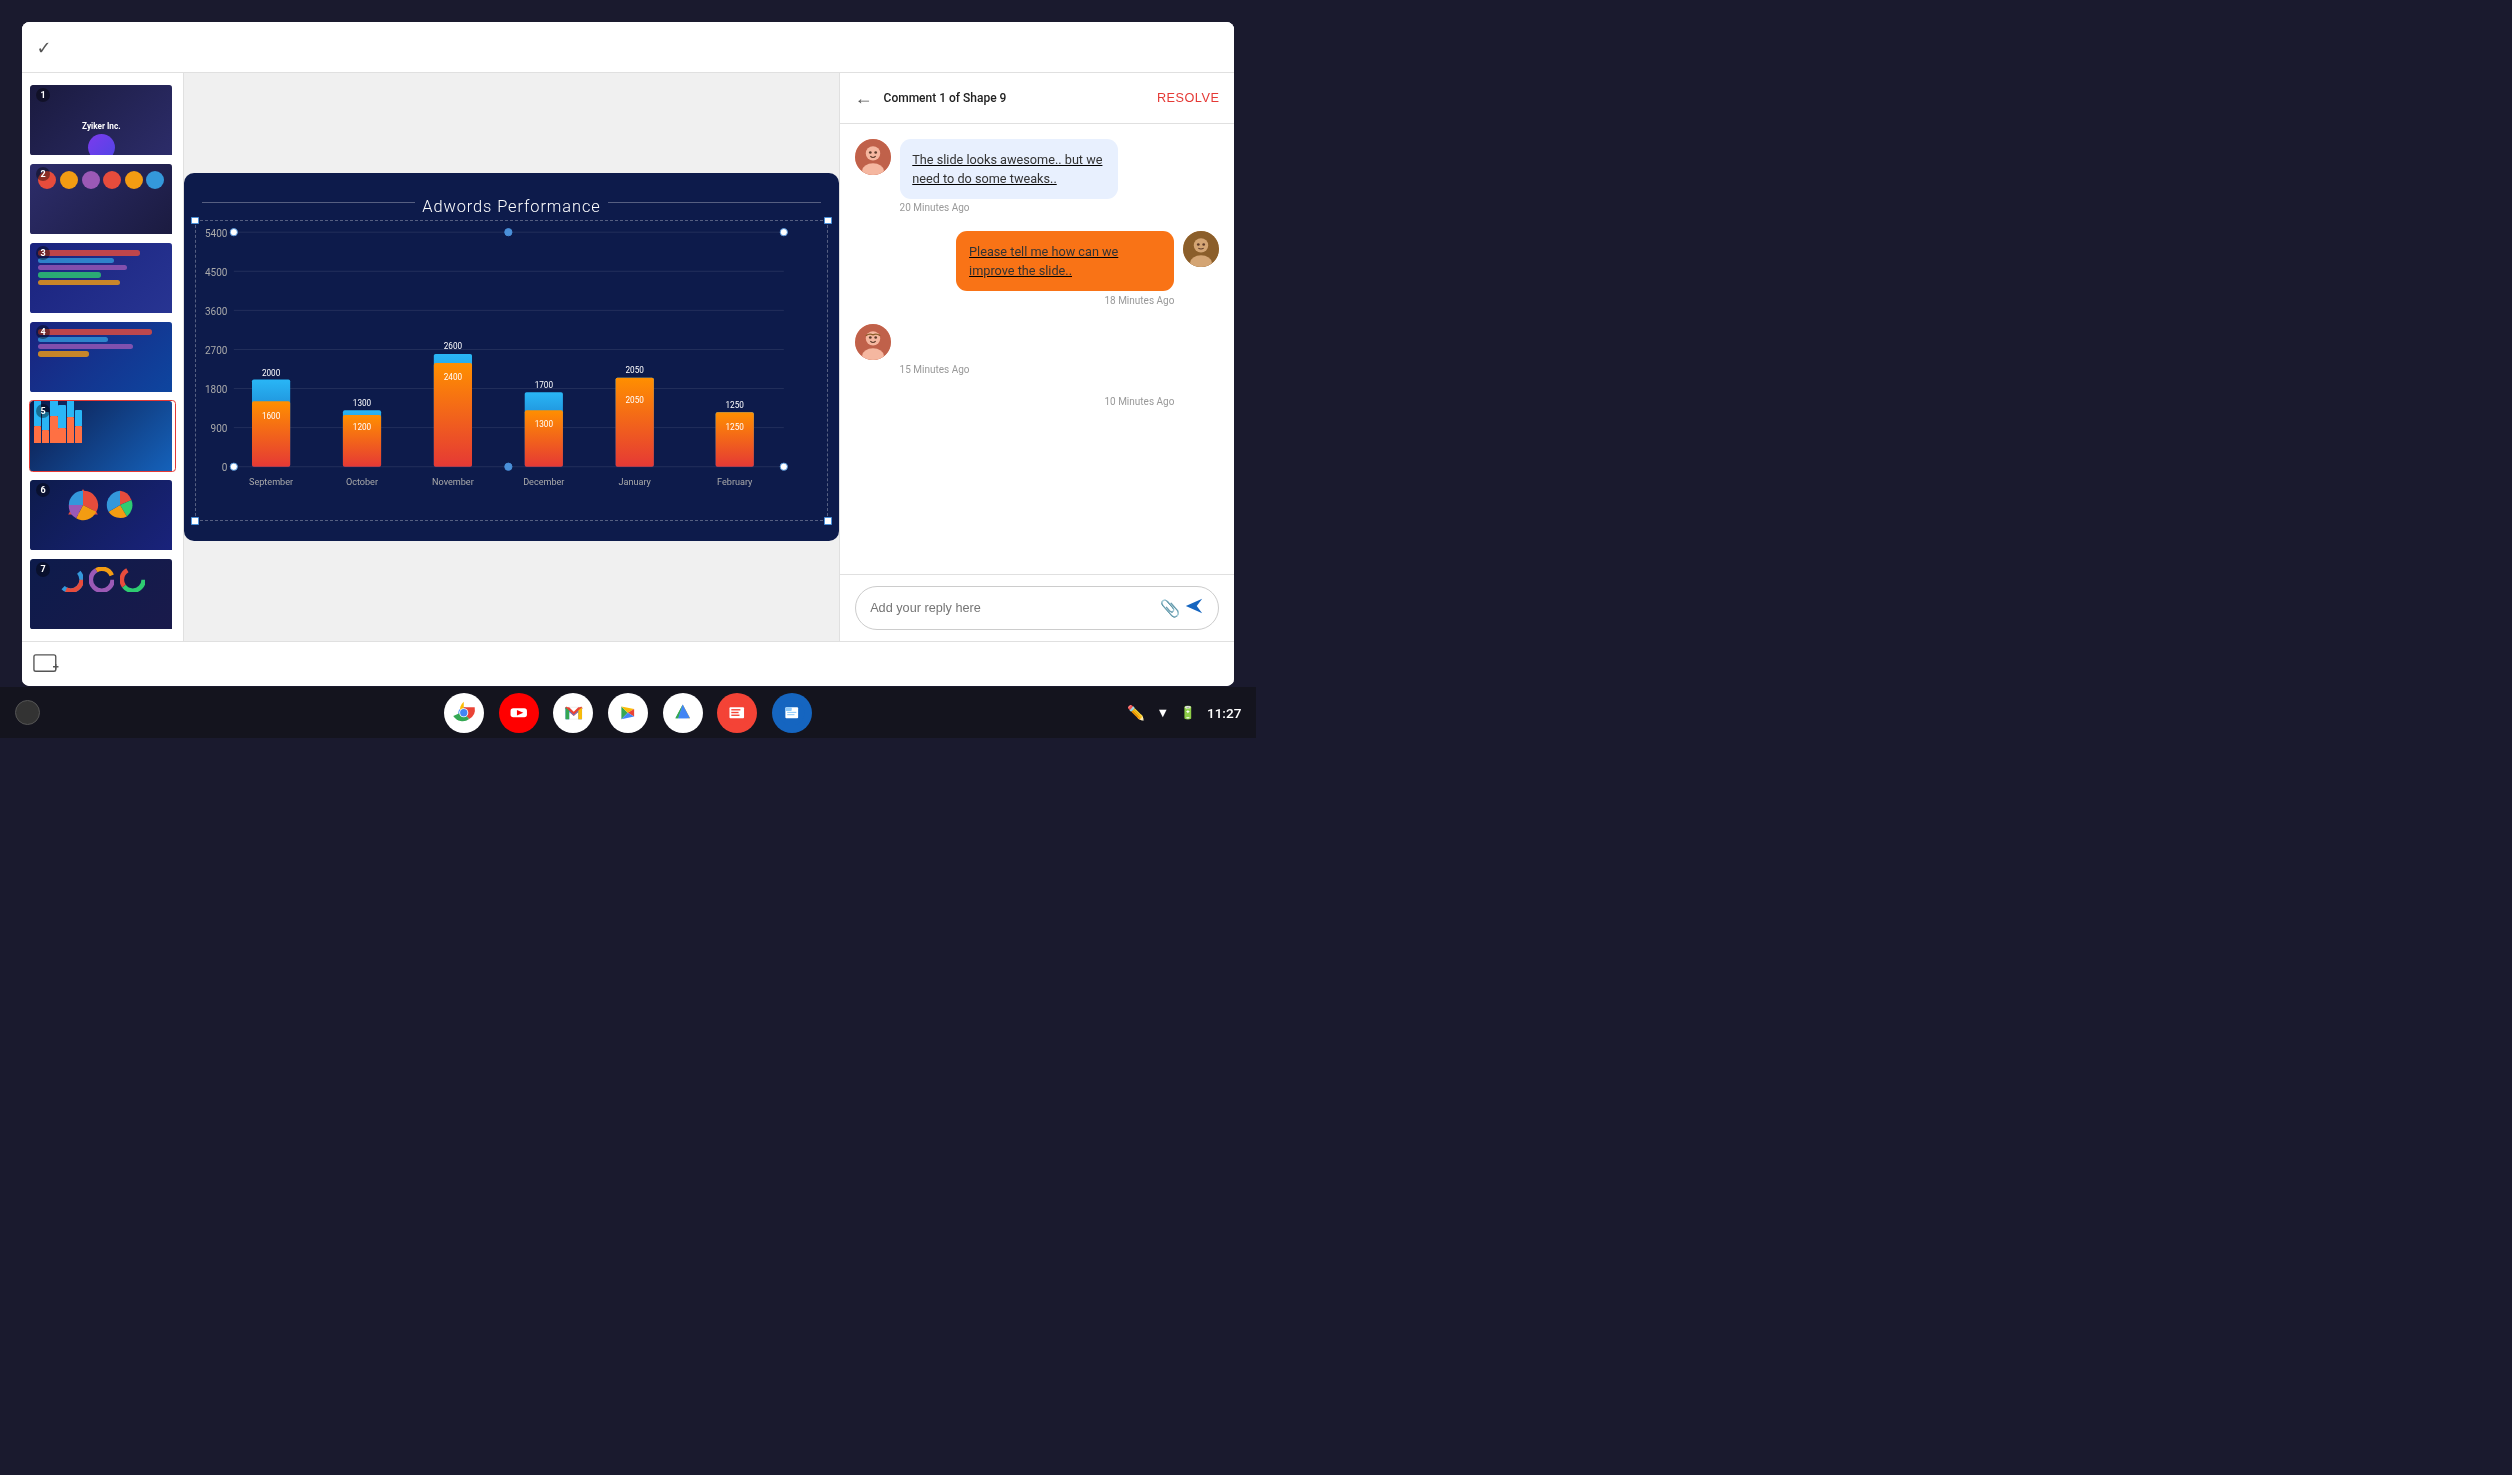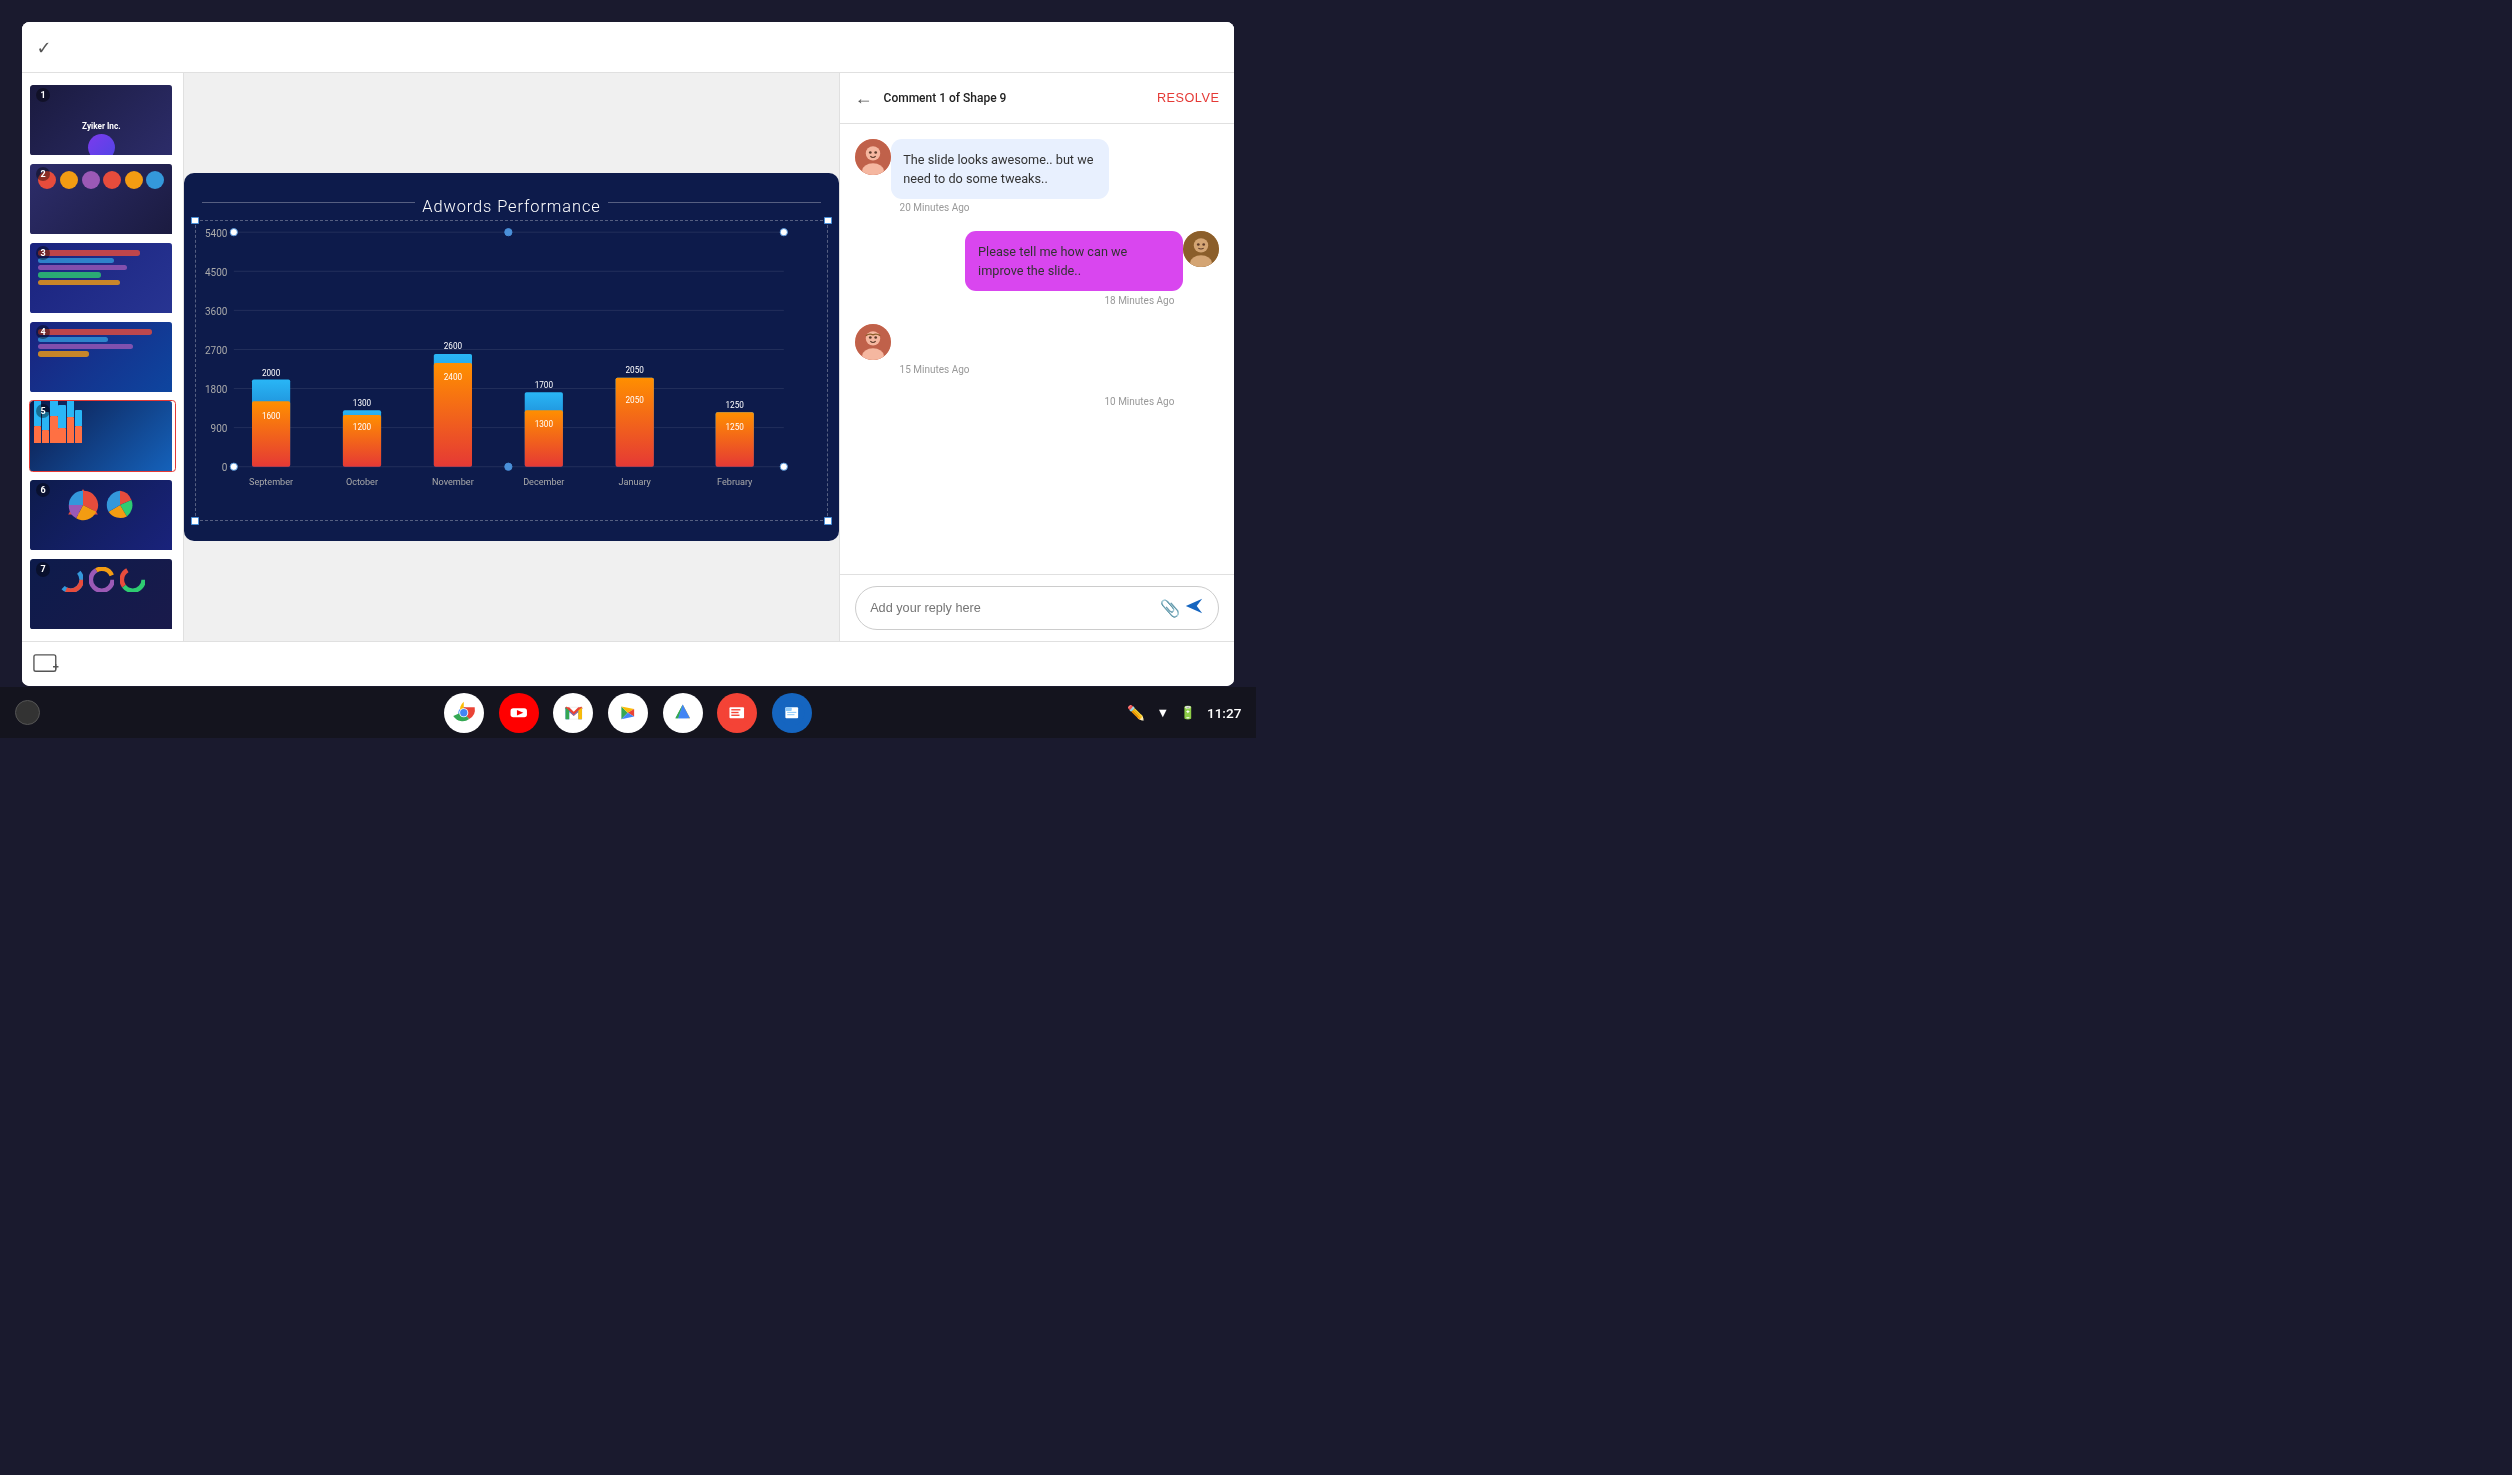--- a/index.html
+++ b/index.html
@@ -209,21 +209,23 @@
       overflow-y: auto;
       padding: 14.6px;
       display: flex;
       flex-direction: column;
       gap: 18px;
     }
 
     
     .comment-item {
       display: flex;
+      gap: 9px;
       align-items: flex-start;
+      text-decoration: underline;
     }
     .comment-item.right {
       flex-direction: row-reverse;
     }
     .avatar {
       width: 36px;
       height: 36px;
       border-radius: 50%;
       overflow: hidden;
       flex-shrink: 0;
@@ -239,21 +241,21 @@
     .avatar-female-2 { background: radial-gradient(circle at 40% 35%, #f5b7a0 0%, #e8856b 40%, #c0614a 100%); }
     .avatar-male-2 { background: radial-gradient(circle at 40% 35%, #d4a574 0%, #b8854a 40%, #8b5e2a 100%); }
 
     .comment-bubble {
       background: #e8f0fe;
       border-radius: 11px;
       padding: 11px 12.7px;
       max-width: 218px;
     }
     .comment-bubble.right-bubble {
-      background: #d946ef;
+      background: #f97316;
     }
     .comment-text {
       font-size: 12.7px;
       color: #333;
       line-height: 1.5;
     }
     .comment-time {
       font-size: 10px;
       color: #999;
       margin-top: 3.6px;

